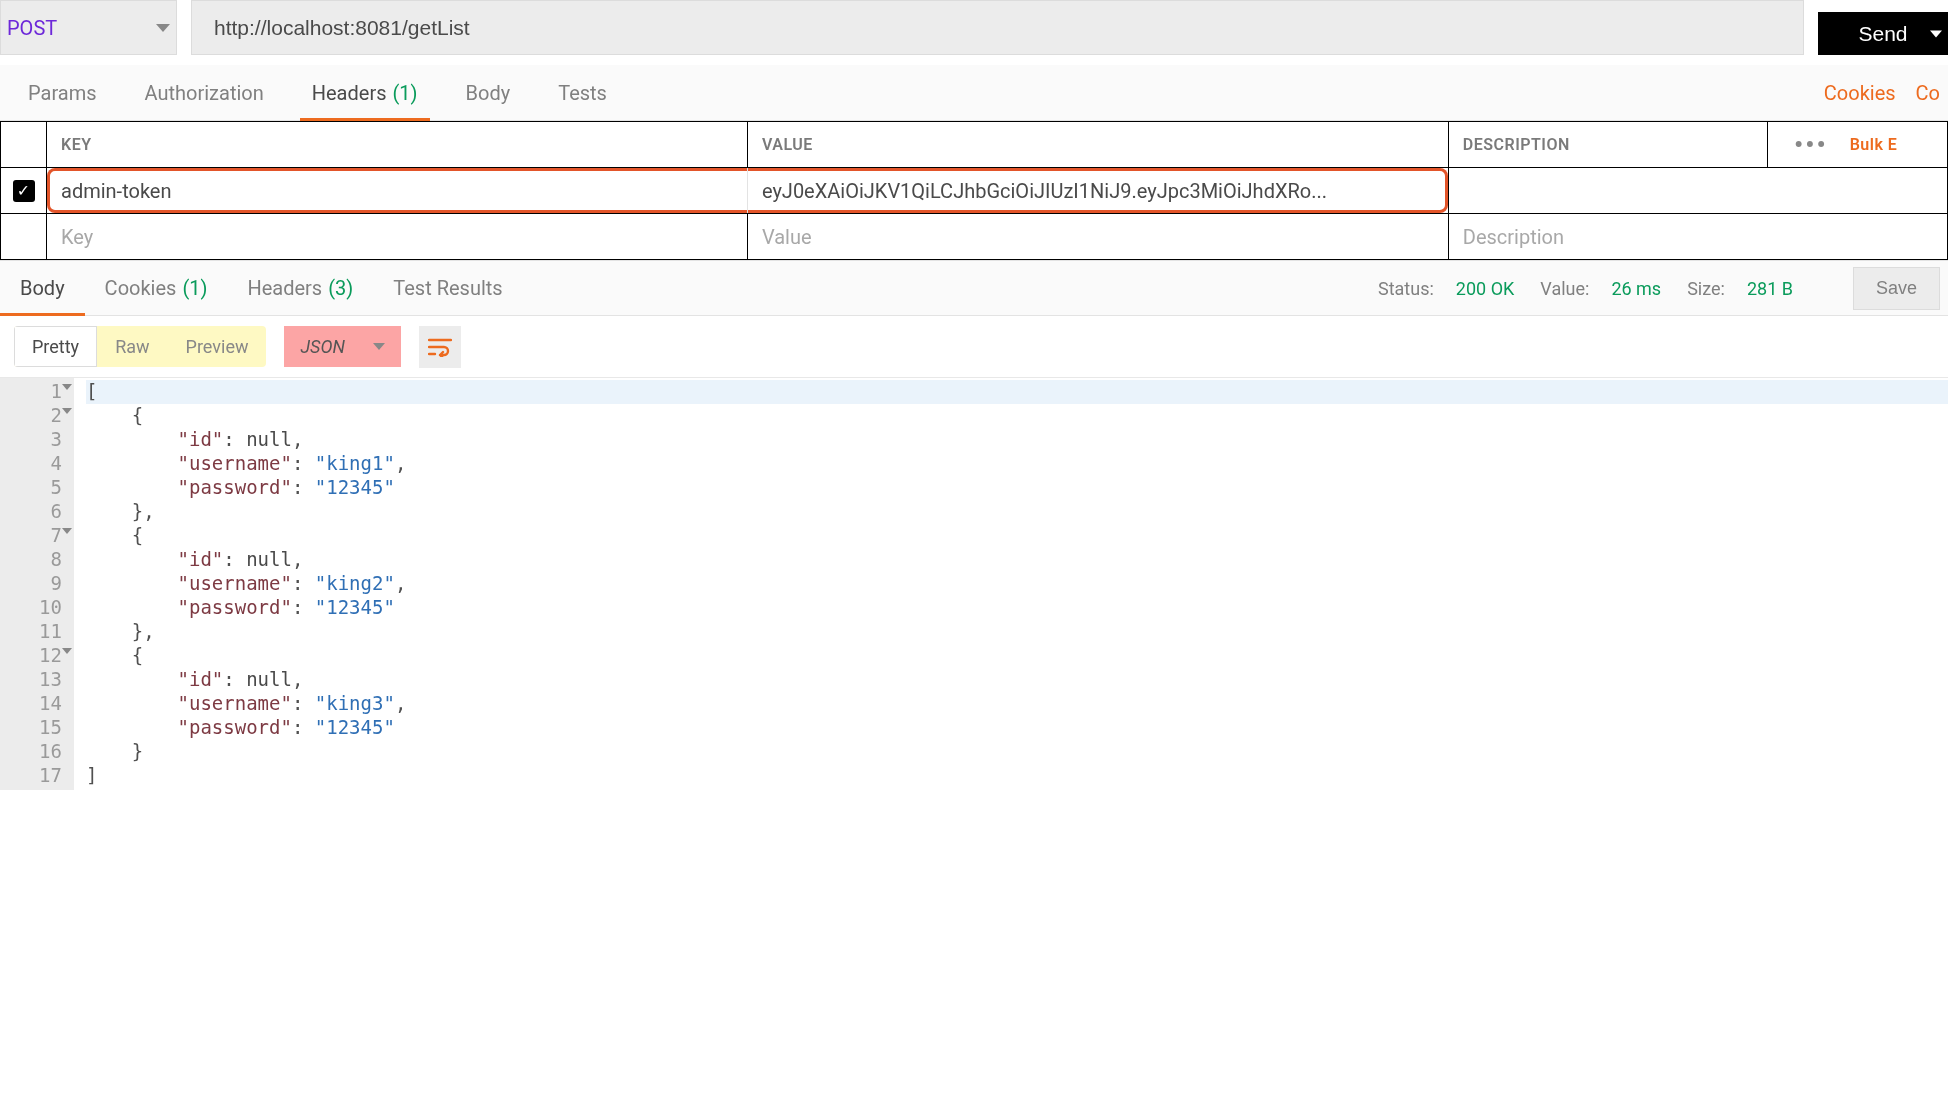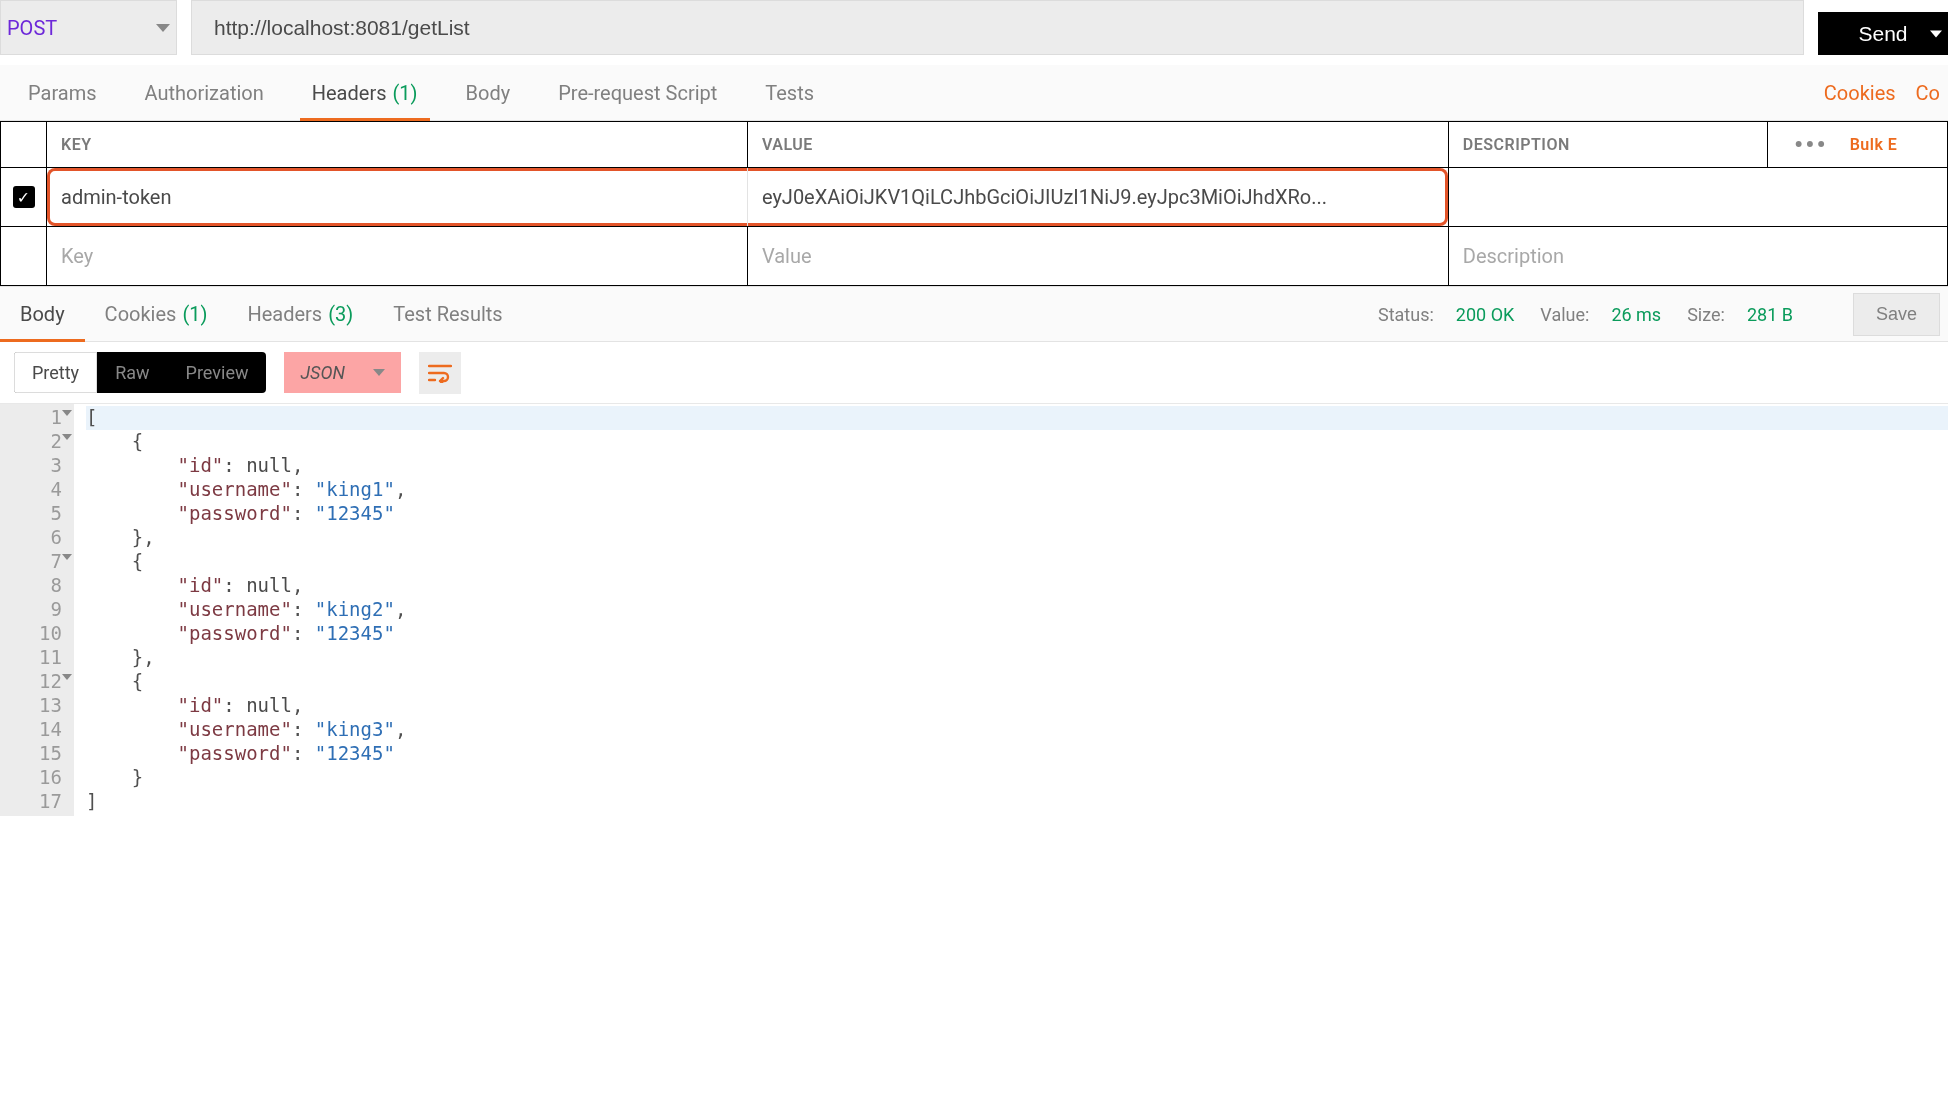--- a/index.html
+++ b/index.html
@@ -104,21 +104,21 @@
     background:#fff;
     font-weight:600;
     letter-spacing:.5px;
     font-size:16px;
     padding-left:14px;
   }
   .hdr-table th:first-child, .hdr-table td:first-child { width:46px; text-align:center; padding:0;}
   .hdr-table th:last-child { width:180px; }
   .col-key { width:36%; }
   .col-val { width:36%; }
-  .cell-inner { padding:17px 14px; height:100%; display:flex; align-items:center; font-size:20px; color:#4a4a4a;}
+  .cell-inner { padding:4px 14px; height:100%; display:flex; align-items:center; font-size:20px; color:#4a4a4a;}
   .cell-inner.placeholder { color:#a8a8a8; }
   .highlight-red { box-shadow: inset 0 0 0 3px #e3552a; border-radius:8px; }
   .dots { letter-spacing:2px; font-size:26px; color:#888; cursor:pointer;}
   .bulk-link{color:#ed6b1f;cursor:pointer;}
   .hdr-actions{display:flex;align-items:center;gap:22px;padding:0 12px;}
   .chk-filled {
     width:22px;height:22px;background:#000;display:inline-flex;align-items:center;justify-content:center;
     color:#fff;font-size:16px;border-radius:3px;cursor:pointer;
   }
 
@@ -129,21 +129,21 @@
   }
   .resp-tab{padding:0 20px;height:100%;display:flex;align-items:center;cursor:pointer;position:relative;}
   .resp-tab.active{color:#4a4a4a;}
   .resp-tab.active::after{content:"";position:absolute;left:0;right:0;bottom:-1px;height:3px;background:#ed6b1f;}
   .resp-meta{margin-left:auto;display:flex;gap:26px;color:#808080;font-size:18px;align-items:center;}
   .resp-meta .val{color:#0a9b5b;margin-left:22px;}
   .save-btn{background:#ececec;border:1px solid #dcdcdc;color:#808080;padding:10px 22px;font-size:18px;cursor:pointer;margin-left:34px;}
 
   
   .view-ctrls{display:flex;align-items:center;gap:18px;height:62px;padding-left:14px;border-bottom:1px solid #e8e8e8;}
-  .seg{display:flex;background:#000000;border-radius:4px;overflow:hidden;}
+  .seg{display:flex;background:#fef9c3;border-radius:4px;overflow:hidden;}
   .seg .opt{padding:10px 18px;color:#888;cursor:pointer;font-size:18px;}
   .seg .opt.active{background:#fff;color:#4a4a4a;box-shadow:inset 0 0 0 1px #dcdcdc;}
   .fmt-select{background:#fca5a5;border:none;padding:10px 16px;display:flex;align-items:center;gap:28px;cursor:pointer;color:#555;font-size:18px;font-style:italic;}
   .fmt-select .chev{width:0;height:0;border-left:6px solid transparent;border-right:6px solid transparent;border-top:7px solid #888;}
   .wrap-icon{background:#ececec;width:42px;height:42px;display:flex;align-items:center;justify-content:center;cursor:pointer;}
 
   
   .code-view{display:flex;font-family:Menlo,Consolas,monospace;font-size:19px;line-height:1.26;}
   .gutter{background:#ececec;text-align:right;color:#9a9a9a;padding:2px 4px 2px 0;user-select:none;min-width:74px;}
   .gutter .ln{padding:0 8px 0 0;height:24px;position:relative;}
@@ -176,23 +176,20 @@
     </div>
   <div class="req-tab">
       <span>Authorization</span>
     </div>
   <div class="req-tab active">
     <span>Headers</span>
     <span class="count-badge">(1)</span>
   </div>
   <div class="req-tab">
       <span>Body</span>
-    </div>
-  <div class="req-tab">
-      <span>Pre-request Script</span>
     </div>
   <div class="req-tab">
       <span>Tests</span>
     </div>
   <div class="req-right-links">
     <span>Cookies</span>
     <span>Co</span>
   </div>
 </div>
 

